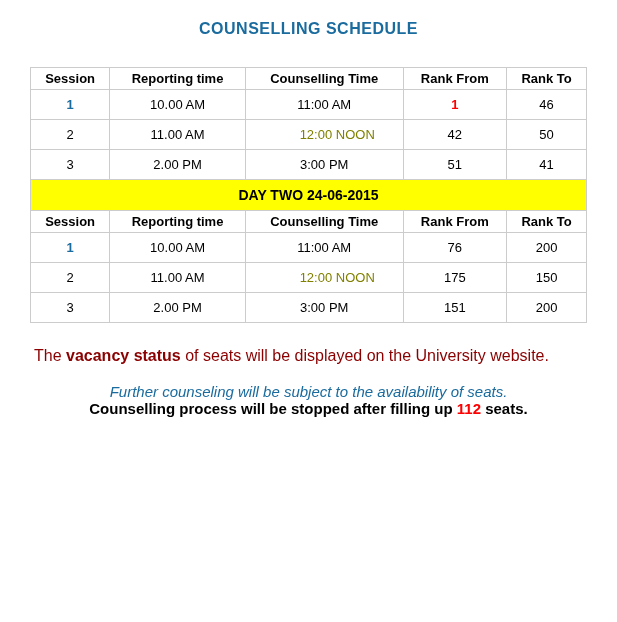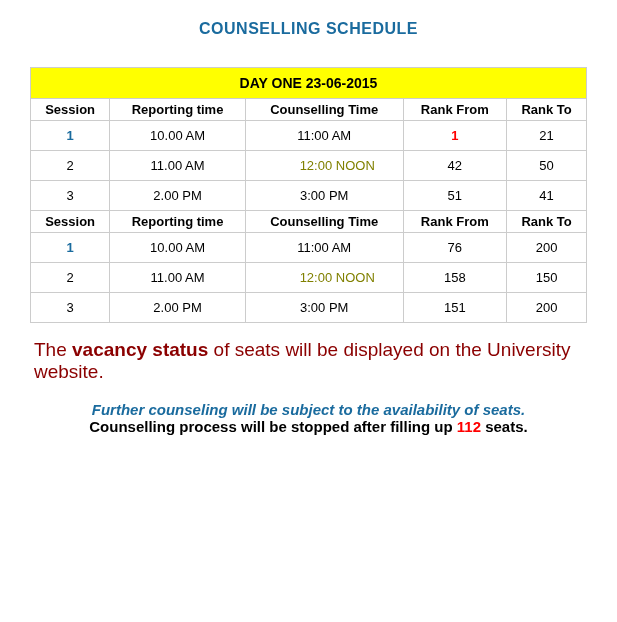--- a/index.html
+++ b/index.html
@@ -54,35 +54,35 @@
     }
     .time-olive {
       color: #808000;
       margin-left: 26px;
     }
     .rank-red {
       color: red;
       font-weight: bold;
     }
     .notice-area {
-      margin-top: 16px;
-      font-size: 19px;
+      margin-top: 24px;
+      font-size: 16px;
       color: #8b0000;
       text-align: left;
       padding-left: 4px;
     }
     .notice-area .vacancy {
       font-weight: bold;
     }
     .further-notice {
       margin-top: 18px;
       font-size: 15px;
       color: #1a6b9e;
       font-style: italic;
-      font-weight: bold;
+      font-weight: normal;
       text-align: center;
     }
     .stop-notice {
       font-size: 15px;
       color: #000;
       font-weight: bold;
       text-align: center;
     }
     .stop-notice .seats-num {
       color: red;
@@ -90,56 +90,56 @@
     }
   </style>
 </head>
 <body>
 
 <div class="page-title">COUNSELLING SCHEDULE</div>
 
 <table>
 
   <tbody>
-      <tr class="day-header">
-    <td colspan="5">DAY ONE 23-06-2015</td>
-  </tr>
 
   <tr class="col-header">
     <td>Session</td>
     <td>Reporting time</td>
     <td>Counselling Time</td>
     <td>Rank From</td>
     <td>Rank To</td>
   </tr>
 
   <tr class="data-row">
     <td><span class="session-blue">1</span></td>
     <td>10.00 AM</td>
     <td>11:00 AM</td>
     <td><span class="rank-red">1</span></td>
-    <td>21</td>
+    <td>46</td>
   </tr>
 
   <tr class="data-row">
     <td>2</td>
     <td>11.00 AM</td>
     <td><span class="time-olive">12:00 NOON</span></td>
     <td>42</td>
     <td>50</td>
   </tr>
 
   <tr class="data-row">
     <td>3</td>
     <td>2.00 PM</td>
     <td>3:00 PM</td>
     <td>51</td>
     <td>41</td>
   </tr>
 
+  <tr class="day-header">
+    <td colspan="5">DAY TWO 24-06-2015</td>
+  </tr>
 
   <tr class="col-header">
     <td>Session</td>
     <td>Reporting time</td>
     <td>Counselling Time</td>
     <td>Rank From</td>
     <td>Rank To</td>
   </tr>
 
   <tr class="data-row">
@@ -147,21 +147,21 @@
     <td>10.00 AM</td>
     <td>11:00 AM</td>
     <td>76</td>
     <td>200</td>
   </tr>
 
   <tr class="data-row">
     <td>2</td>
     <td>11.00 AM</td>
     <td><span class="time-olive">12:00 NOON</span></td>
-    <td>158</td>
+    <td>175</td>
     <td>150</td>
   </tr>
 
   <tr class="data-row">
     <td>3</td>
     <td>2.00 PM</td>
     <td>3:00 PM</td>
     <td>151</td>
     <td>200</td>
   </tr>

